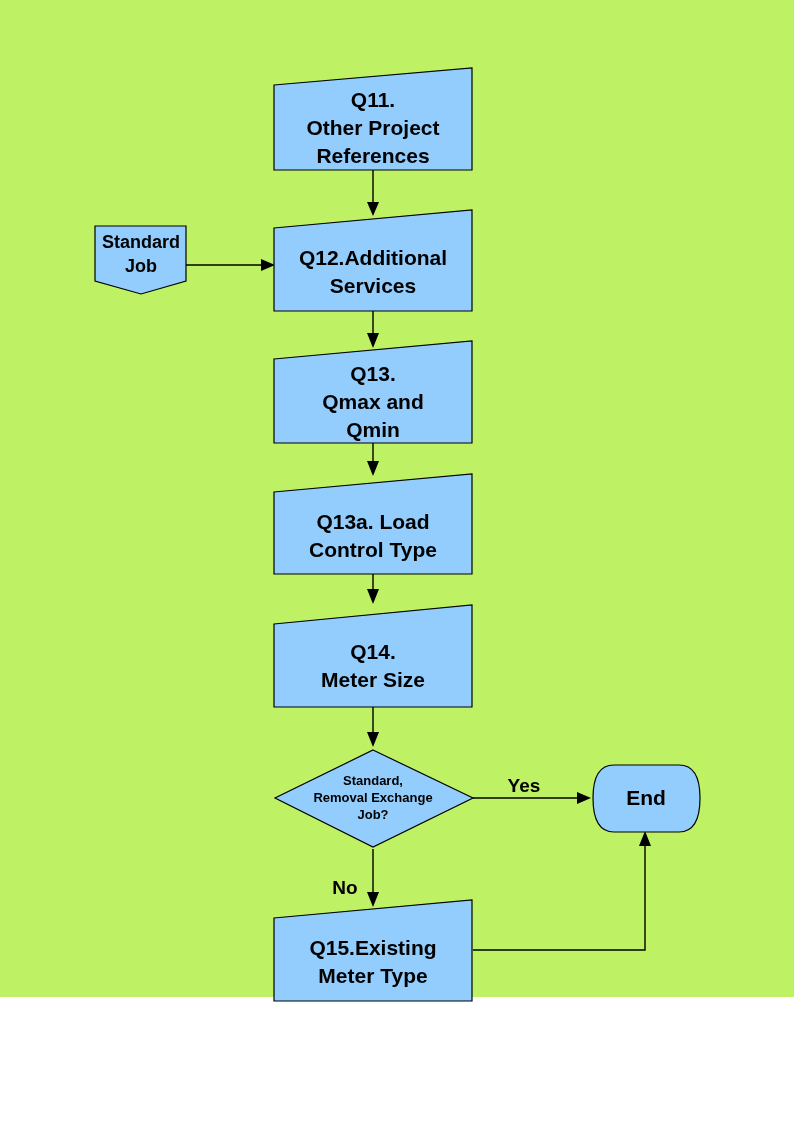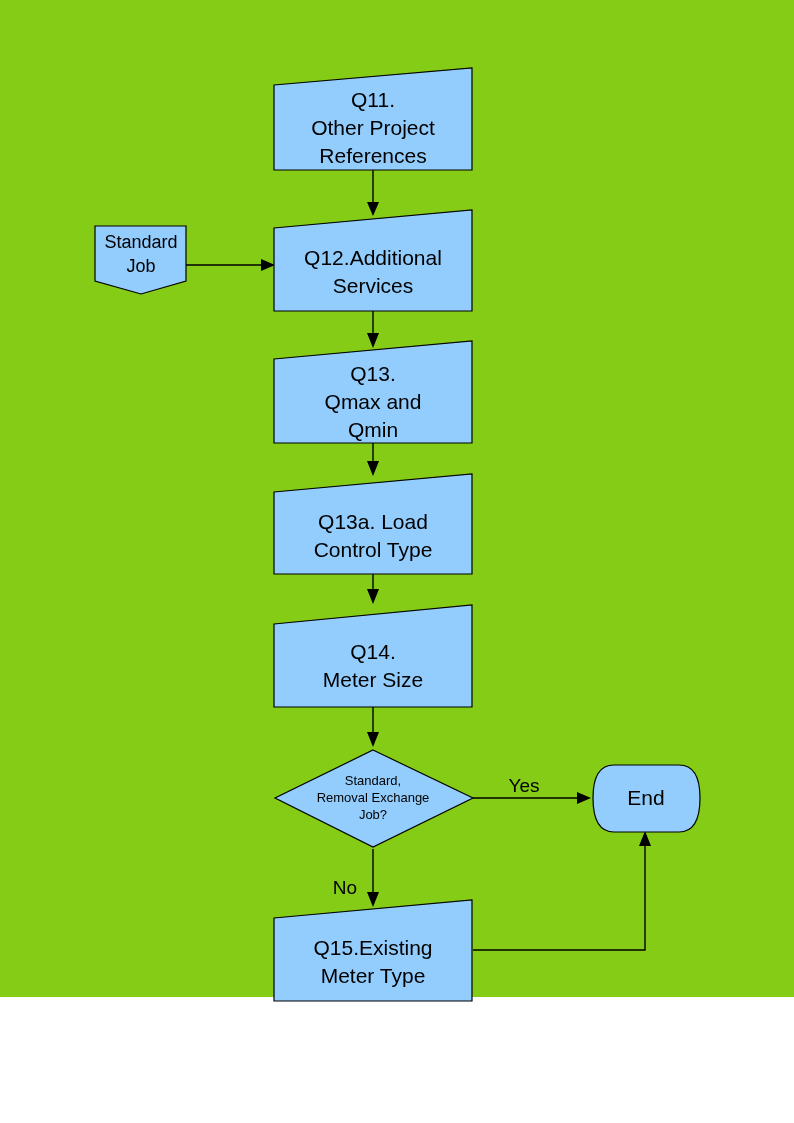--- a/index.html
+++ b/index.html
@@ -11,21 +11,22 @@
   body {
     width: 794px;
     height: 1123px;
     font-family: "Liberation Sans", sans-serif;
     overflow: hidden;
   }
   #flowchart-root {
     position: relative;
     width: 794px;
     height: 997px;
-    background: #84cc16;
+    background: #bef264;
+    font-weight: bold;
   }
   svg#flow-svg {
     display: block;
     width: 794px;
     height: 1123px;
   }
   .node-shape {
     stroke: #000000;
     stroke-width: 1.2;
     stroke-linejoin: miter;

